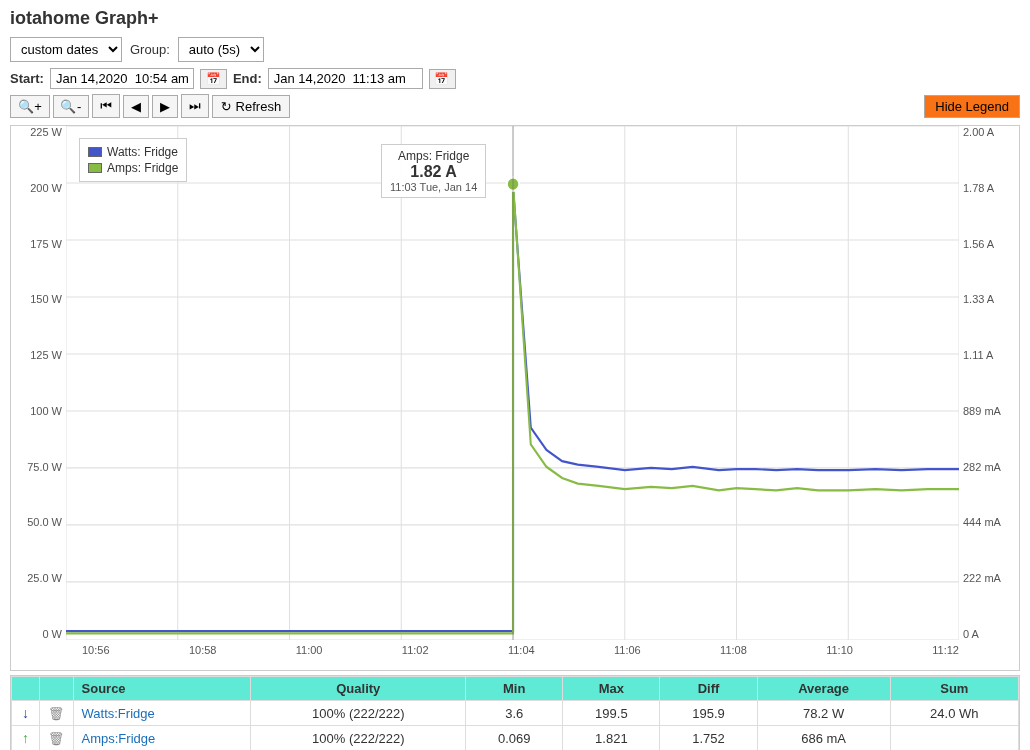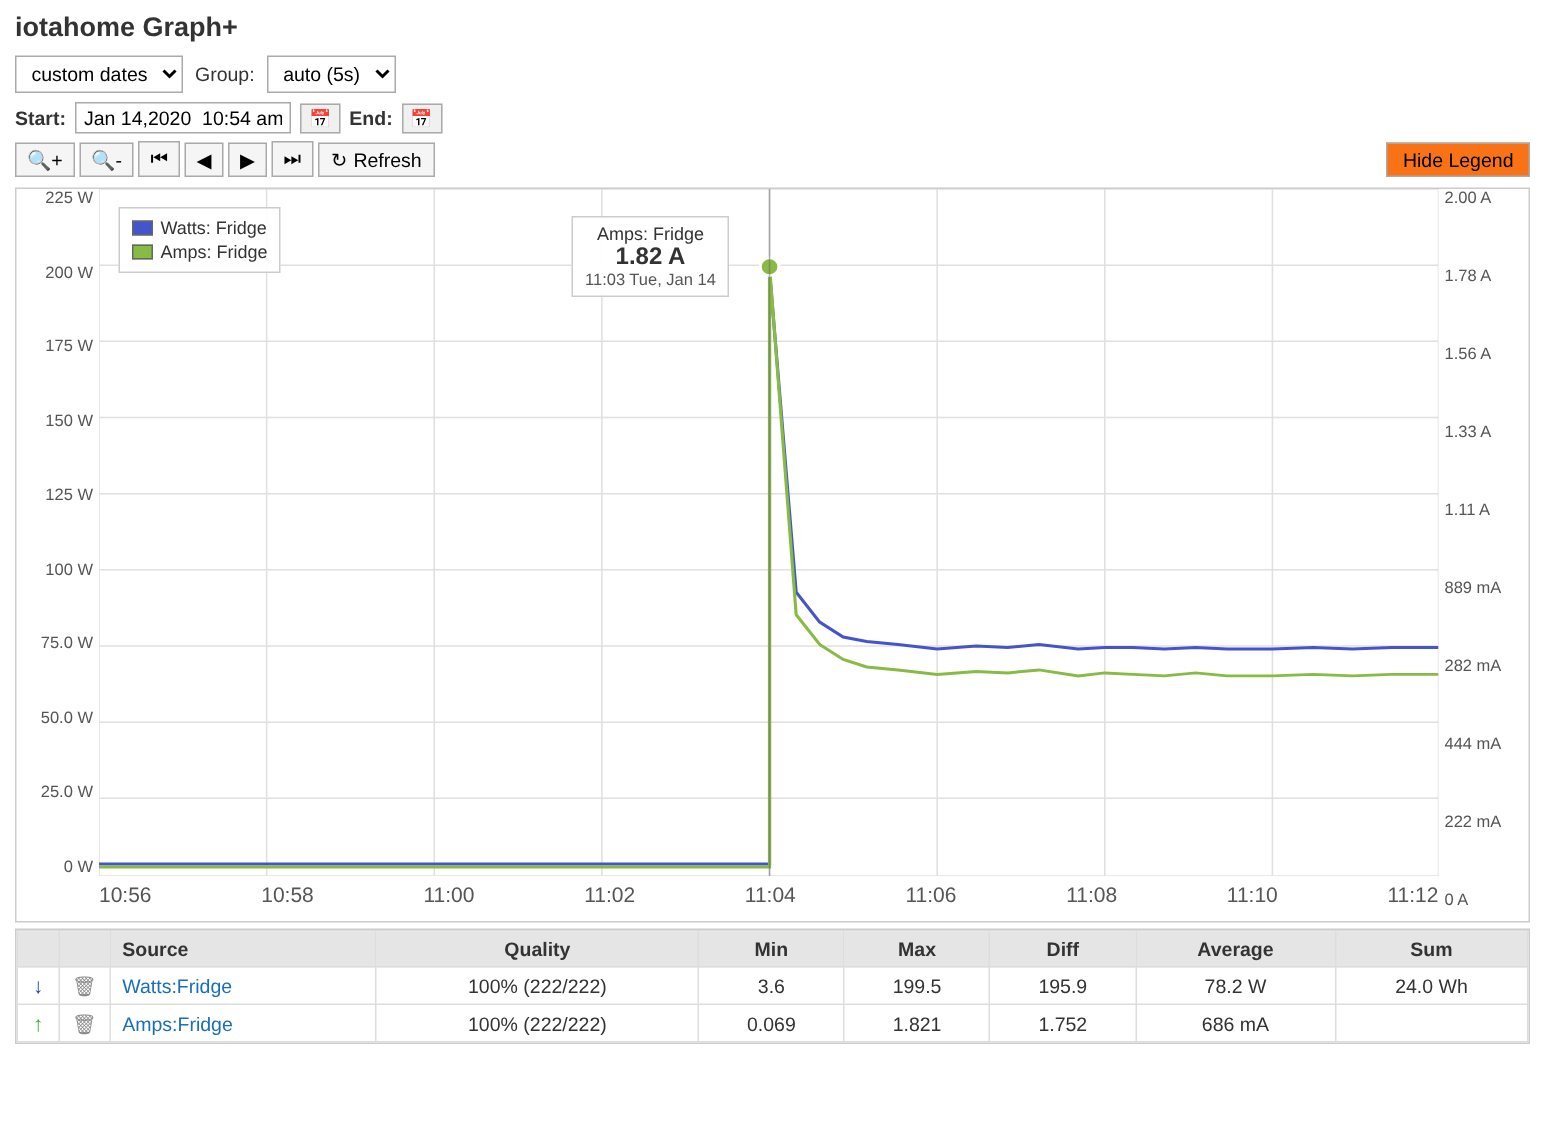--- a/index.html
+++ b/index.html
@@ -14,42 +14,42 @@
     .toolbar-row2 { display: flex; align-items: center; padding: 2px 10px; gap: 6px; }
     .date-label { font-size: 13px; font-weight: bold; }
     .date-input { border: 1px solid #aaa; padding: 2px 5px; font-size: 13px; background: #fff; }
     .cal-btn { border: 1px solid #aaa; background: #f0f0f0; padding: 2px 5px; cursor: pointer; font-size: 12px; }
     
     .toolbar-row3 { display: flex; align-items: center; padding: 3px 10px; gap: 3px; }
     .icon-btn { border: 1px solid #aaa; background: #f5f5f5; padding: 3px 7px; cursor: pointer; font-size: 13px; display: flex; align-items: center; gap: 3px; }
     .refresh-btn { border: 1px solid #aaa; background: #f5f5f5; padding: 3px 8px; cursor: pointer; font-size: 13px; display: flex; align-items: center; gap: 4px; }
     .hide-legend-btn { border: 1px solid #aaa; background: #f97316; padding: 3px 10px; cursor: pointer; font-size: 13px; margin-left: auto; }
     
-    .chart-area { position: relative; margin: 0 10px; border: 1px solid #ccc; background: #fff; height: 490px; }
+    .chart-area { position: relative; margin: 0 10px; border: 1px solid #ccc; background: #fff; height: 546px; }
     
     .y-axis-left { position: absolute; top: 0; left: 0; width: 55px; bottom: 30px; display: flex; flex-direction: column; justify-content: space-between; align-items: flex-end; padding: 0 4px 0 0; font-size: 11px; color: #555; }
-    .y-axis-right { position: absolute; top: 0; right: 0; width: 60px; bottom: 30px; display: flex; flex-direction: column; align-items: flex-start; padding: 0 0 0 4px; font-size: 11px; color: #555; gap: 40px; }
-    
-    .x-axis { position: absolute; bottom: 0; left: 55px; right: 60px; height: 30px; display: flex; justify-content: space-between; align-items: flex-start; padding-top: 4px; font-size: 14px; color: #555; }
+    .y-axis-right { position: absolute; top: 0; right: 0; width: 60px; bottom: 30px; display: flex; flex-direction: column; justify-content: space-between; align-items: flex-start; padding: 0 0 0 4px; font-size: 11px; color: #555; gap: 40px; }
+    
+    .x-axis { position: absolute; bottom: 0; left: 71px; right: 60px; height: 30px; display: flex; justify-content: space-between; align-items: flex-start; padding-top: 4px; font-size: 11px; color: #555; }
     
     .legend-box { position: absolute; top: 12px; left: 68px; background: rgba(255,255,255,0.9); border: 1px solid #ccc; padding: 4px 8px; font-size: 12px; }
     .legend-item { display: flex; align-items: center; gap: 5px; margin: 2px 0; }
     .legend-color { width: 14px; height: 10px; border: 1px solid #666; }
     
     .tooltip-box { position: absolute; top: 20px; left: 370px; background: rgba(255,255,255,0.95); border: 1px solid #ccc; padding: 4px 8px; font-size: 12px; text-align: center; }
     .tooltip-value { font-size: 16px; font-weight: bold; }
     .tooltip-time { font-size: 11px; color: #555; }
     
     
     .data-table-area { margin: 4px 10px 0; border: 1px solid #ccc; }
     .data-table-tabs { display: flex; border-bottom: 1px solid #ccc; background: #f5f5f5; }
     .data-tab { padding: 5px 14px; font-size: 13px; cursor: pointer; border-right: 1px solid #ccc; }
     
     .data-table { width: 100%; border-collapse: collapse; font-size: 13px; }
-    .data-table th { background: #e5e5e5; border: 1px solid #ddd; padding: 4px 8px; font-weight: bold; text-align: center; }
+    .data-table th { background: #5eead4; border: 1px solid #ddd; padding: 4px 8px; font-weight: bold; text-align: center; }
     .data-table td { border: 1px solid #ddd; padding: 4px 8px; text-align: center; }
     .data-table td.source-cell { text-align: left; color: #1a6fba; }
     .data-table td.action-cell { text-align: center; width: 28px; }
     .row-action { font-size: 14px; cursor: pointer; color: #555; }
     .arrow-down { color: #2244aa; }
     .arrow-up { color: #44aa44; }
     
     .trash-icon { color: #888; cursor: pointer; font-size: 13px; }
   </style>
 </head>
@@ -65,20 +65,21 @@
   <select class="select-box">
     <option>auto (5s)</option>
   </select>
 </div>
 
 <div class="toolbar-row2">
   <span class="date-label">Start:</span>
   <input class="date-input" type="text" style="width: 144px;" value="Jan 14,2020  10:54 am">
   <button class="cal-btn">📅</button>
   <span class="date-label">End:</span>
+  <input class="date-input" type="text" style="width: 155px;" value="Jan 14,2020  11:13 am">
   <button class="cal-btn">📅</button>
 </div>
 
 <div class="toolbar-row3">
   <button class="icon-btn" title="Zoom In">🔍+</button>
   <button class="icon-btn" title="Zoom Out">🔍-</button>
   <button class="icon-btn" title="First">⏮</button>
   <button class="icon-btn" title="Previous">◀</button>
   <button class="icon-btn" title="Next">▶</button>
   <button class="icon-btn" title="Last">⏭</button>

